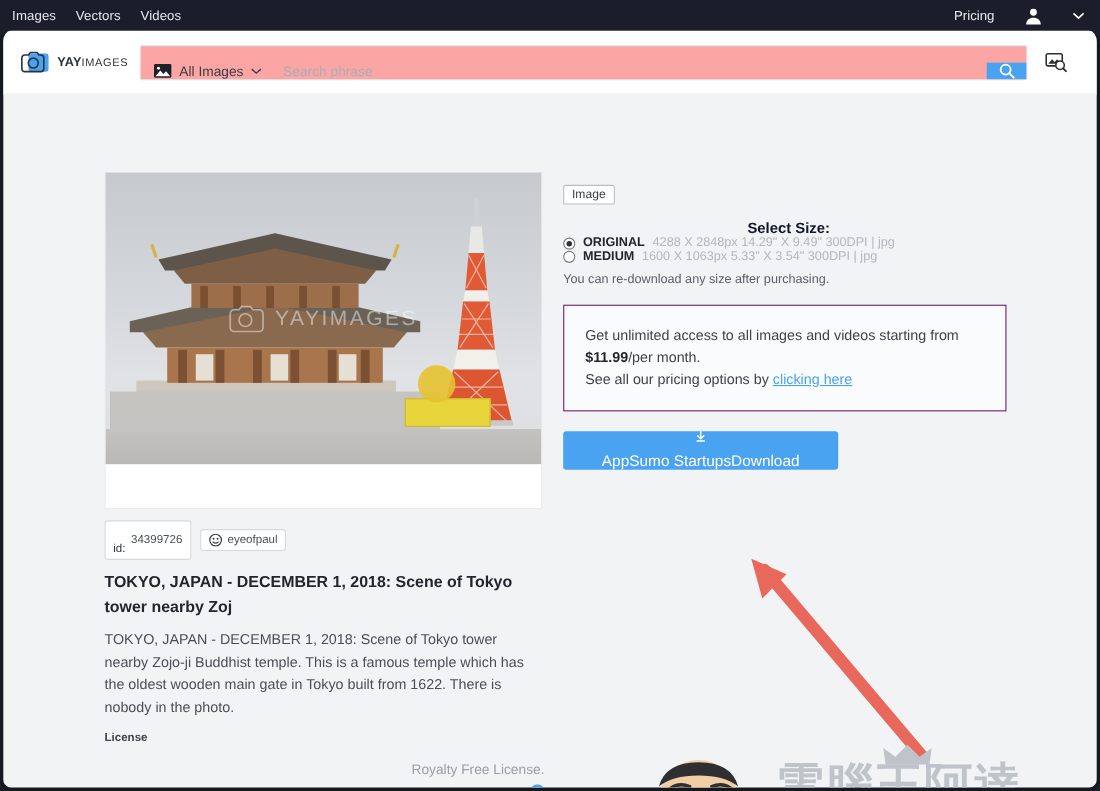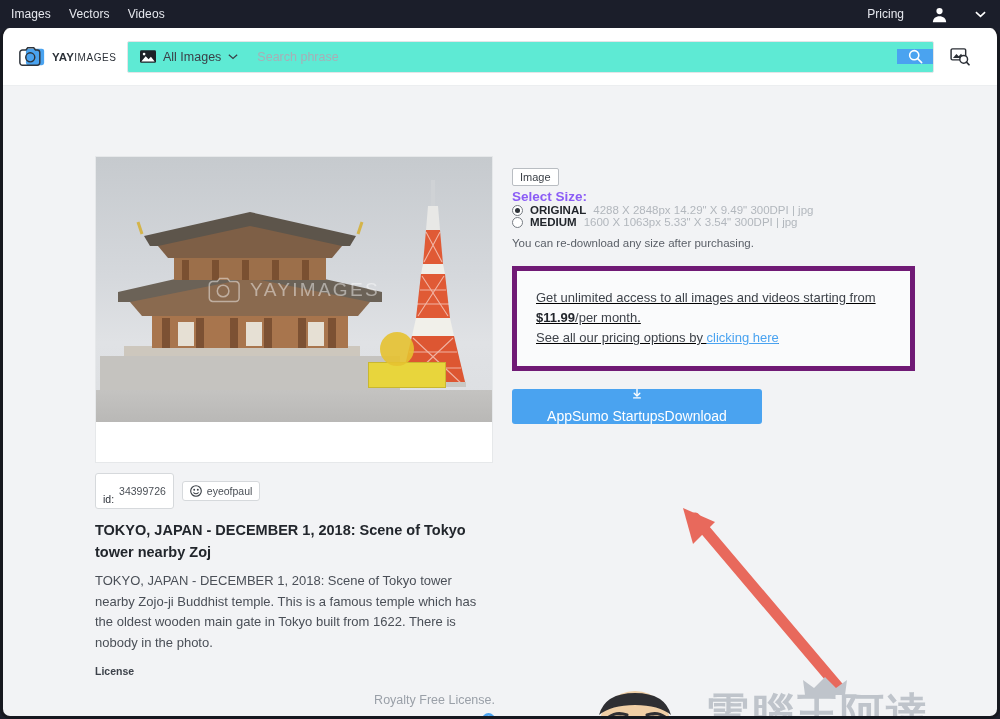--- a/index.html
+++ b/index.html
@@ -51,24 +51,24 @@
     display: flex; align-items: center;
     border-bottom: 1px solid #eceef0;
   }
   .brand { display: flex; align-items: center; gap: 7px; padding-left: 16px; width: 118px;}
   .brand-cam { width: 26px; height: 21px; display:block; }
   .brand-text { font-size: 11.5px; letter-spacing: .2px; color: #2c3138; }
   .brand-text b { font-weight: 700; }
   .brand-text span.light { font-weight: 400; letter-spacing:.6px; font-size:10px;}
 
   .searchwrap {
-    display: flex; align-items: center;
+    display: flex; align-items: flex-end;
     height: 32px; margin-left: 6px;
     border: 1px solid #e3e5e8; border-radius: 2px;
-    background: #5eead4; width: 807px;
+    background: #fca5a5; width: 807px;
   }
   .cat {
     display: flex; align-items: center; gap: 7px;
     padding: 0 12px 0 12px; cursor: pointer; white-space: nowrap;
   }
   .cat-ico { width: 16px; height: 13px; display:block; }
   .cat-label { font-size: 12.5px; color: #3a3f47; }
   .cat-caret { width: 10px; height: 7px; display:block; }
   .search-input {
     flex: 1; border: 0; outline: 0; font-size: 12.5px; color: #333;
@@ -129,36 +129,36 @@
   .lic-row { margin-top: 16px; display: flex; align-items: flex-end; gap: 6px; flex-direction: column; }
   .lic-text { font-size: 12.5px; color: #9aa0a8; }
   .info-ico { width: 13px; height: 13px; display:block; }
 
   
   .rpanel { position: absolute; left: 509px; top: 80px; width: 410px; }
   .typebox {
     display: inline-block; border: 1px solid #b9bdc2; background: #fff;
     padding: 2px 7px; font-size: 11px; color: #3b4047; border-radius: 2px;
   }
-  .selsize { margin-top: 3px; font-size: 13.5px; font-weight: 700; color: #8b5cf6; }
+  .selsize { margin-top: 14px; font-size: 13.5px; font-weight: 700; color: #0f172a; text-align: center; }
   .sizeopt { margin-top: 0; display: flex; align-items: center; gap: 7px; }
   .radio {
     width: 11px; height: 11px; border-radius: 50%; border: 1px solid #767b82;
     background: #fff; position: relative; flex: 0 0 auto; cursor: pointer;
   }
   .radio.on::after {
     content: ""; position: absolute; left: 2px; top: 2px; width: 5px; height: 5px;
     border-radius: 50%; background: #2d3238;
   }
   .size-name { font-size: 11.5px; font-weight: 700; color: #22262c; }
   .size-spec { font-size: 11.5px; color: #b2b7bd; }
 
   .promo {
-    margin-top: 17px; background: #fafbfc; border: 5px solid #701a75;
-    padding: 17px 19px 18px 19px; width: 403px; text-decoration: underline;
+    margin-top: 17px; background: #fafbfc; border: 1px solid #701a75;
+    padding: 17px 19px 18px 19px; width: 403px;
   }
   .promo p { font-size: 13px; color: #3e434a; line-height: 20px; }
   .promo b { font-weight: 700; color: #22262c; }
   .promo a { color: #4aa3f0; text-decoration: underline; }
 
   .extrow { margin-top: 20px; display: flex; align-items: center; gap: 8px; }
   .cbox { width: 11px; height: 11px; border: 1px solid #8a8f96; background: #fff; cursor: pointer; }
   .ext-label { font-size: 13.5px; color: #3e434a; }
 
   .dlbtn {

